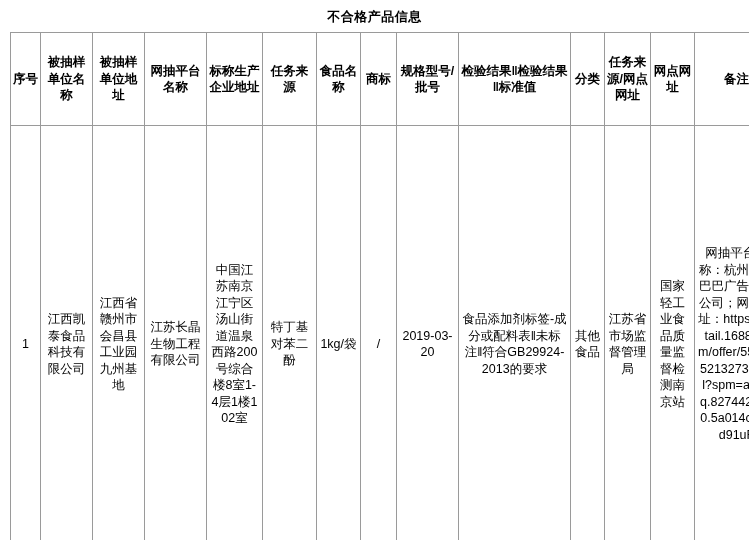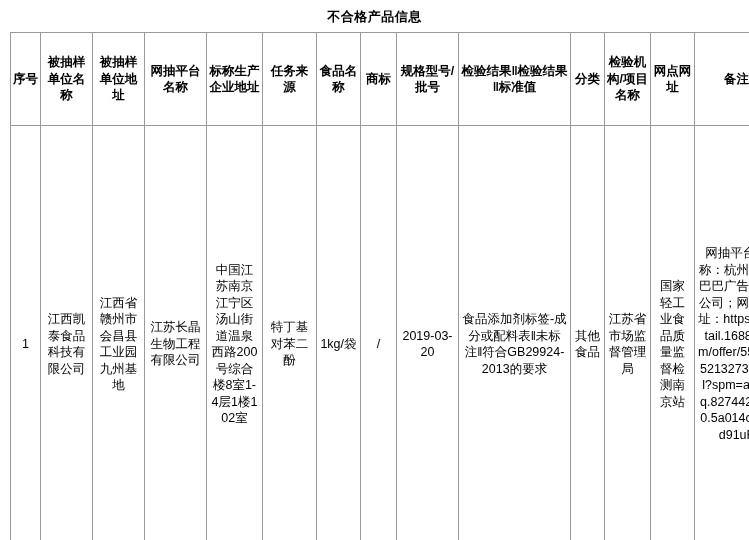--- a/index.html
+++ b/index.html
@@ -106,21 +106,21 @@
         <th>被抽样单位名称</th>
         <th>被抽样单位地址</th>
         <th>网抽平台名称</th>
         <th>标称生产企业地址</th>
         <th>任务来源</th>
         <th>食品名称</th>
         <th>商标</th>
         <th>规格型号/批号</th>
         <th>检验结果‖检验结果‖标准值</th>
         <th>分类</th>
-        <th>检验机构/项目名称</th>
+        <th>任务来源/网点网址</th>
         <th>网点网址</th>
         <th>备注</th>
       </tr>
     </thead>
     <tbody>
       <tr>
         <td>1</td>
         <td>江西凯泰食品科技有限公司</td>
         <td>江西省赣州市会昌县工业园九州基地</td>
         <td>江苏长晶生物工程有限公司</td>

